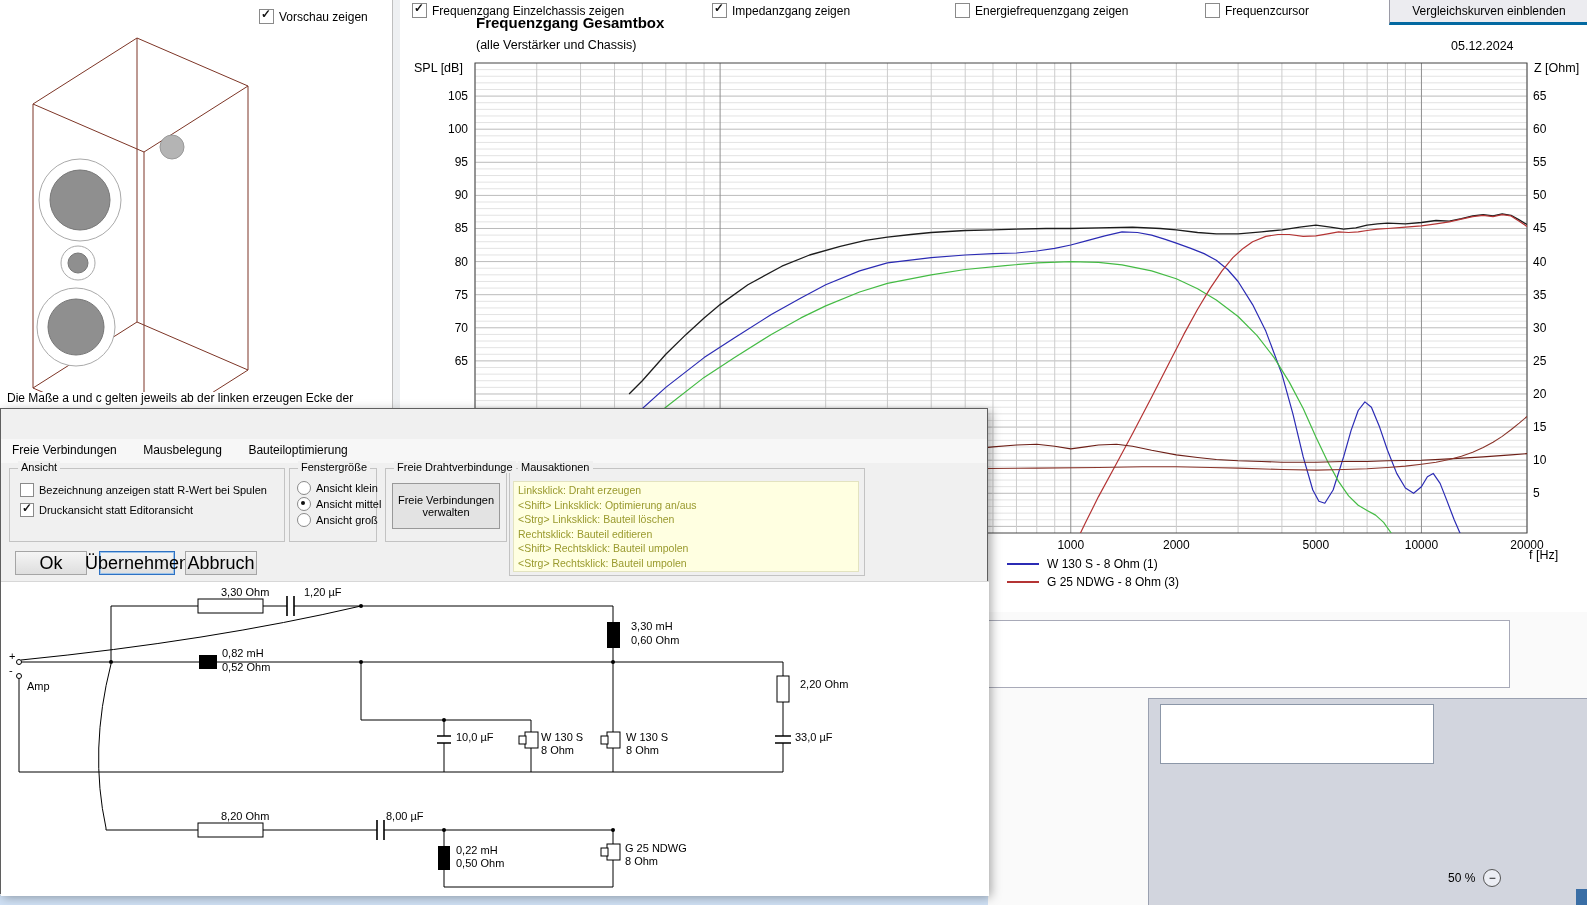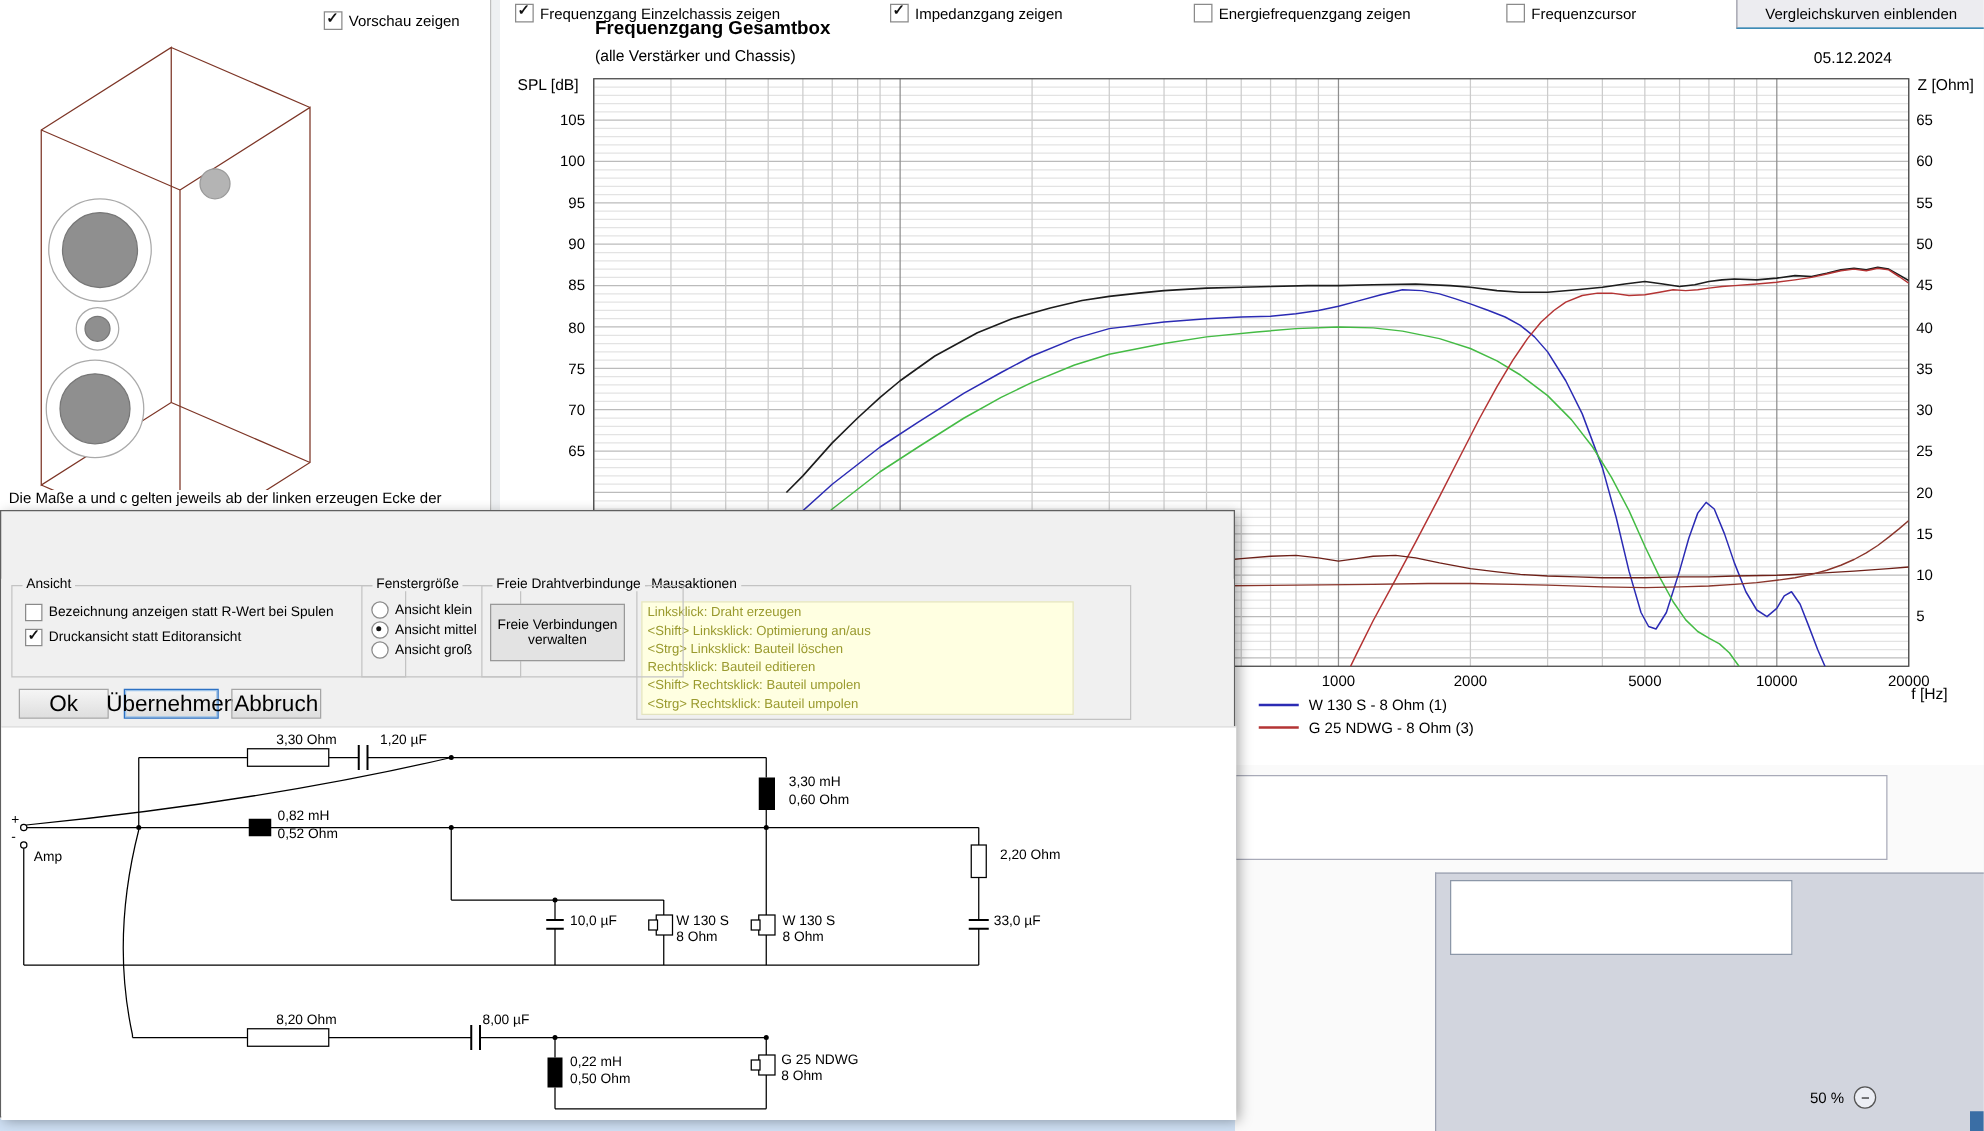--- a/index.html
+++ b/index.html
@@ -11,29 +11,29 @@
   .caption{position:absolute;left:7px;top:391px;font-size:12px;white-space:nowrap;}
   
   .wcb{position:absolute;display:flex;align-items:center;gap:5px;font-size:12px;white-space:nowrap;}
   .wcb .bx{width:13px;height:13px;background:#fff;border:1px solid #8a8a8a;position:relative;flex:none;}
   .wcb.checked .bx::after{content:"\2713";position:absolute;left:1px;top:-3px;font-size:12px;font-weight:bold;color:#111;}
   .wcb.sm{font-size:11px;}
   .wcb.sm .bx{width:12px;height:12px;}
   .wrad{position:absolute;display:flex;align-items:center;gap:5px;font-size:11px;white-space:nowrap;}
   .wrad .rc{width:12px;height:12px;border:1px solid #8a8a8a;border-radius:50%;background:#fff;flex:none;position:relative;}
   .wrad.sel .rc::after{content:"";position:absolute;left:3px;top:3px;width:4px;height:4px;border-radius:50%;background:#111;}
-  .gbox{position:absolute;border:1px solid #c3c3c3;padding-left:40px;}
+  .gbox{position:absolute;border:1px solid #c3c3c3;}
   .gbox>.glab{position:absolute;top:-8px;left:8px;background:#f0f0f0;font-size:11px;padding:0 3px;white-space:nowrap;}
   .wbtn{position:absolute;background:linear-gradient(#f5f5f5,#dedede);border:1px solid #a5a5a5;
         font-size:18px;display:flex;align-items:center;justify-content:center;text-align:center;cursor:default;}
   .wbtn.focus{border:1px solid #2d71c3;box-shadow:inset 0 0 0 1px #9cc3ea;}
   
   .chartpanel{position:absolute;left:400px;top:0;width:1187px;height:612px;background:#fff;z-index:10;}
   .comparebtn{position:absolute;left:989px;top:0;width:198px;height:22px;background:#ececf0;
-              border-left:1px solid #9a9aa6;border-bottom:1px solid #0369a1;font-size:12px;
+              border-left:1px solid #9a9aa6;border-bottom:3px solid #0369a1;font-size:12px;
               display:flex;align-items:center;justify-content:center;text-align:right;}
   .ctitle{position:absolute;left:76px;top:14px;font-size:15px;font-weight:bold;white-space:nowrap;}
   .csub{position:absolute;left:76px;top:38px;font-size:12.5px;white-space:nowrap;}
   .cdate{position:absolute;left:1051px;top:39px;font-size:12.5px;}
   .axlbl{position:absolute;font-size:12.5px;white-space:nowrap;}
   .tick{position:absolute;font-size:12px;white-space:nowrap;}
   .tick.tl{left:0;width:68px;text-align:right;}
   .tick.tr{left:1133px;}
   .tick.tb{top:538px;width:60px;text-align:center;}
   .legend-row{position:absolute;display:flex;align-items:center;gap:8px;font-size:12px;white-space:nowrap;}
@@ -282,20 +282,25 @@
     <span class="sw" style="background: rgb(43, 43, 180);"></span>
     <span>W 130 S - 8 Ohm (1)</span>
   </div>
   <div class="legend-row" style="left:607px;top:575px">
     <span class="sw" style="background: rgb(180, 52, 52);"></span>
     <span>G 25 NDWG - 8 Ohm (3)</span>
   </div>
 </div>
 
 <div class="dialog">
+  <div class="menubar">
+    <span class="mitem">Freie Verbindungen</span>
+    <span class="mitem">Mausbelegung</span>
+    <span class="mitem">Bauteiloptimierung</span>
+  </div>
   <div class="ctrlarea"></div>
 
   <div class="gbox" style="left:8px;top:59px;width:274px;height:72px">
     <span class="glab">Ansicht</span>
     <div class="wcb sm" style="left:10px;top:14px">
       <span class="bx"></span>
       <span>Bezeichnung anzeigen statt R-Wert bei Spulen</span>
     </div>
     <div class="wcb sm checked" style="left:10px;top:34px">
       <span class="bx"></span>

